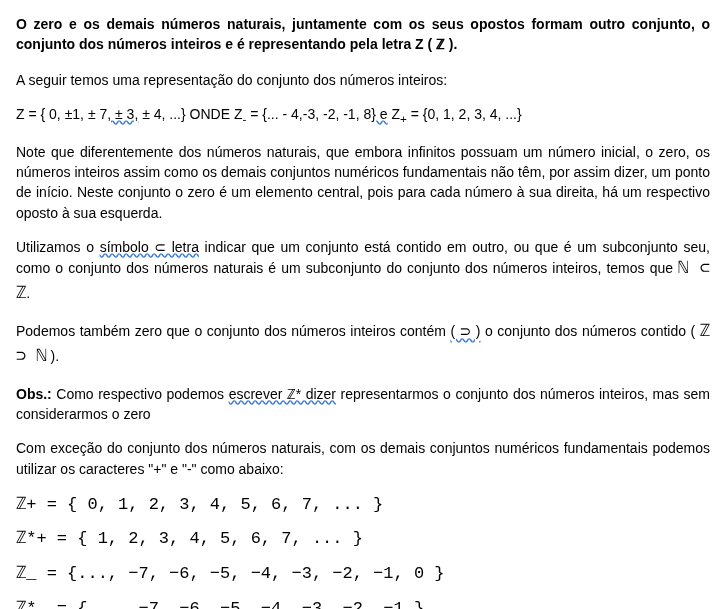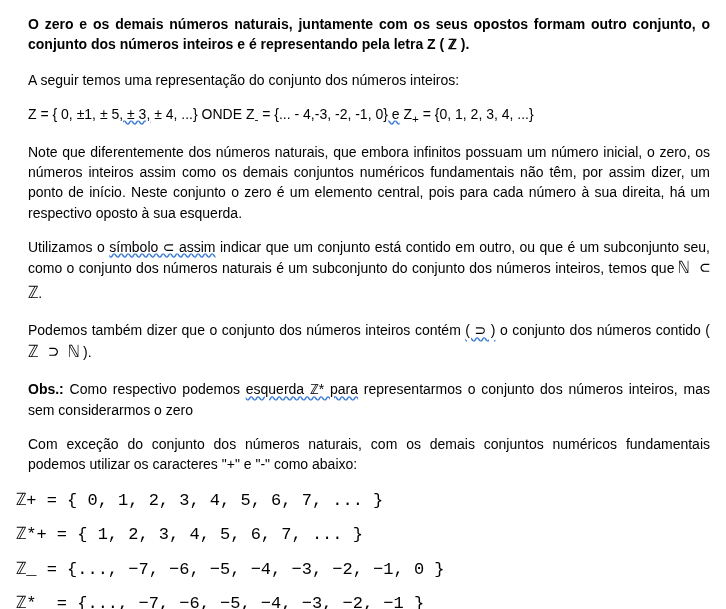--- a/index.html
+++ b/index.html
@@ -7,56 +7,56 @@
     font-size: 14px;
     color: #000;
     background: #fff;
     margin: 0;
     padding: 14px 16px;
     width: 726px;
     box-sizing: border-box;
     line-height: 1.45;
   }
   .bold { font-weight: bold; }
-  p { margin: 0 0 14px 12px; }
+  p { margin: 0 0 14px 0; }
   .justify { text-align: justify; }
   .squig {
     text-decoration: underline;
     text-decoration-style: wavy;
     text-decoration-color: #3a7bd5;
   }
   .mono { font-family: "Courier New", Courier, monospace; font-size: 17px; }
   .eq { margin: 8px 0 10px 0; }
   .dbl { font-family: serif; }
 </style>
 </head>
 <body>
 
 <p class="bold justify">
   <span>O zero e os demais números naturais, juntamente com os seus opostos formam outro conjunto, o conjunto dos números inteiros e é representando pela letra Z ( </span><span class="dbl">ℤ</span><span> ).</span>
 </p>
 
 <p>A seguir temos uma representação do conjunto dos números inteiros:</p>
 
 <p>
-  <span>Z = { 0, ±1, ± 5</span><span class="squig">, ± 3,</span><span> ± 4, ...}   ONDE   Z</span><sub>-</sub><span> = {... - 4,-3, -2, -1, 0</span><span class="squig">}  e</span><span>  Z</span><sub>+</sub><span> = {0, 1, 2, 3, 4, ...}</span>
+  <span>Z = { 0, ±1, ± 7</span><span class="squig">, ± 3,</span><span> ± 4, ...}   ONDE   Z</span><sub>-</sub><span> = {... - 4,-3, -2, -1, 8</span><span class="squig">}  e</span><span>  Z</span><sub>+</sub><span> = {0, 1, 2, 3, 4, ...}</span>
 </p>
 
 <p class="justify">Note que diferentemente dos números naturais, que embora infinitos possuam um número inicial, o zero, os números inteiros assim como os demais conjuntos numéricos fundamentais não têm, por assim dizer, um ponto de início. Neste conjunto o zero é um elemento central, pois para cada número à sua direita, há um respectivo oposto à sua esquerda.</p>
 
 <p class="justify">
-  <span>Utilizamos o </span><span class="squig">símbolo  ⊂  assim</span><span> indicar que um conjunto está contido em outro, ou que é um subconjunto seu, como o conjunto dos números naturais é um subconjunto do conjunto dos números inteiros, temos que  </span><span class="mono">ℕ  ⊂  ℤ</span><span>.</span>
+  <span>Utilizamos o </span><span class="squig">símbolo  ⊂  letra</span><span> indicar que um conjunto está contido em outro, ou que é um subconjunto seu, como o conjunto dos números naturais é um subconjunto do conjunto dos números inteiros, temos que  </span><span class="mono">ℕ  ⊂  ℤ</span><span>.</span>
 </p>
 
 <p class="justify">
-  <span>Podemos também dizer que o conjunto dos números inteiros contém </span><span class="squig">( ⊃ )</span><span> o conjunto dos números contido  (  </span><span class="mono">ℤ  ⊃  ℕ</span><span> ).</span>
+  <span>Podemos também zero que o conjunto dos números inteiros contém </span><span class="squig">( ⊃ )</span><span> o conjunto dos números contido  (  </span><span class="mono">ℤ  ⊃  ℕ</span><span> ).</span>
 </p>
 
 <p class="justify">
-  <span class="bold">Obs.:</span><span> Como respectivo podemos </span><span class="squig">esquerda  ℤ*  para</span><span> representarmos o conjunto dos números inteiros, mas sem considerarmos o zero</span>
+  <span class="bold">Obs.:</span><span> Como respectivo podemos </span><span class="squig">escrever  ℤ*  dizer</span><span> representarmos o conjunto dos números inteiros, mas sem considerarmos o zero</span>
 </p>
 
 <p class="justify">Com exceção do conjunto dos números naturais, com os demais conjuntos numéricos fundamentais podemos utilizar os caracteres "+" e "-" como abaixo:</p>
 
 <p class="mono eq">ℤ+  =  { 0, 1, 2, 3, 4, 5, 6, 7, ... }</p>
 <p class="mono eq">ℤ*+  =  { 1, 2, 3, 4, 5, 6, 7, ... }</p>
 <p class="mono eq">ℤ_  =  {..., −7, −6, −5, −4, −3, −2, −1, 0 }</p>
 <p class="mono eq">ℤ*_  =  {..., −7, −6, −5, −4, −3, −2, −1 }</p>
 
 <p>

